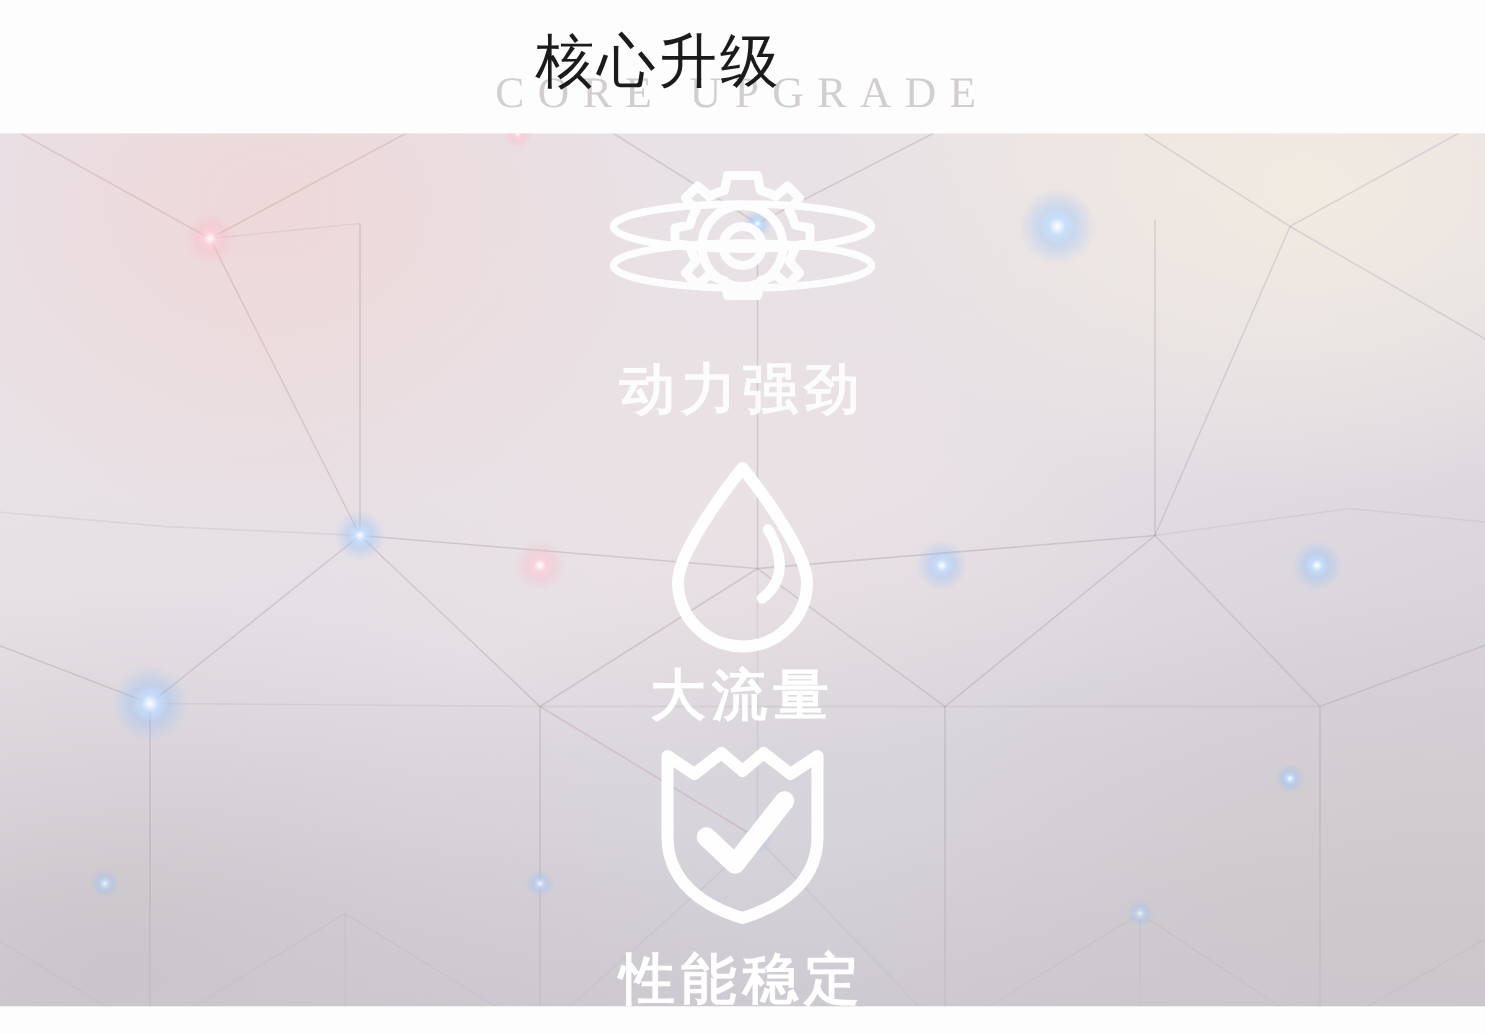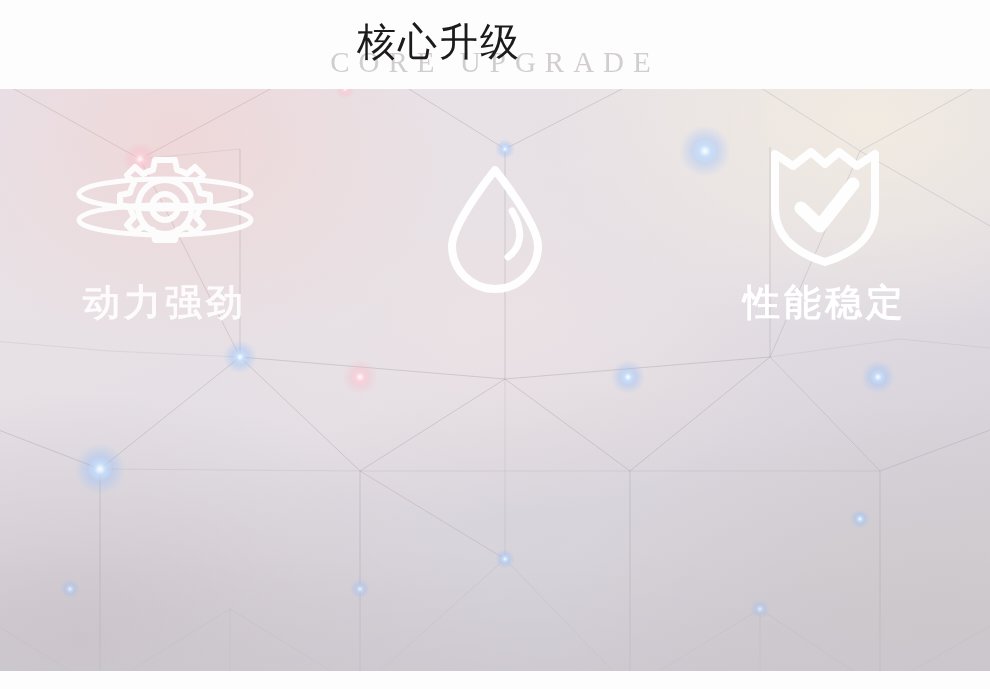--- a/index.html
+++ b/index.html
@@ -105,21 +105,21 @@
   }
   .node.sm { width: 20px; height: 20px; margin-left:-10px; margin-top:-10px; }
   .node.lg { width: 52px; height: 52px; margin-left:-26px; margin-top:-26px; }
 
   
   .features {
     position: absolute;
     left: 0; top: 0;
     width: 990px; height: 582px;
     display: grid;
-    grid-template-columns: repeat(3, 1fr);
+    grid-template-columns: repeat(1, 1fr);
     grid-template-rows: repeat(2, 1fr);
   }
   .feature {
     position: relative;
     display: flex;
     flex-direction: column;
     align-items: center;
     justify-content: center;
   }
   .f-icon {
@@ -241,20 +241,21 @@
 
 
 
       <div class="feature row-bot">
         <div class="f-icon">
           <svg width="102" height="122" viewBox="0 0 102 122">
             <path class="ic-stroke" stroke-width="8" d="M51 5 C51 5 8 58 8 81 a43 43 0 0 0 86 0 C94 58 51 5 51 5 z"></path>
             <path class="ic-stroke" stroke-width="7" d="M68 46 C78 62 80 80 64 92"></path>
           </svg>
         </div>
+        <div class="f-label">大流量</div>
       </div>
 
       <div class="feature row-bot">
         <div class="f-icon">
           <svg width="116" height="122" viewBox="0 0 116 122">
             <path class="ic-stroke" stroke-width="8" d="M8 8 L26 20 L44 6 L58 18 L72 6 L90 20 L108 8
                  L108 62 C108 92 84 108 58 116 C32 108 8 92 8 62 Z"></path>
             <path class="ic-stroke" stroke-width="13" d="M34 62 L53 80 L86 38"></path>
           </svg>
         </div>

